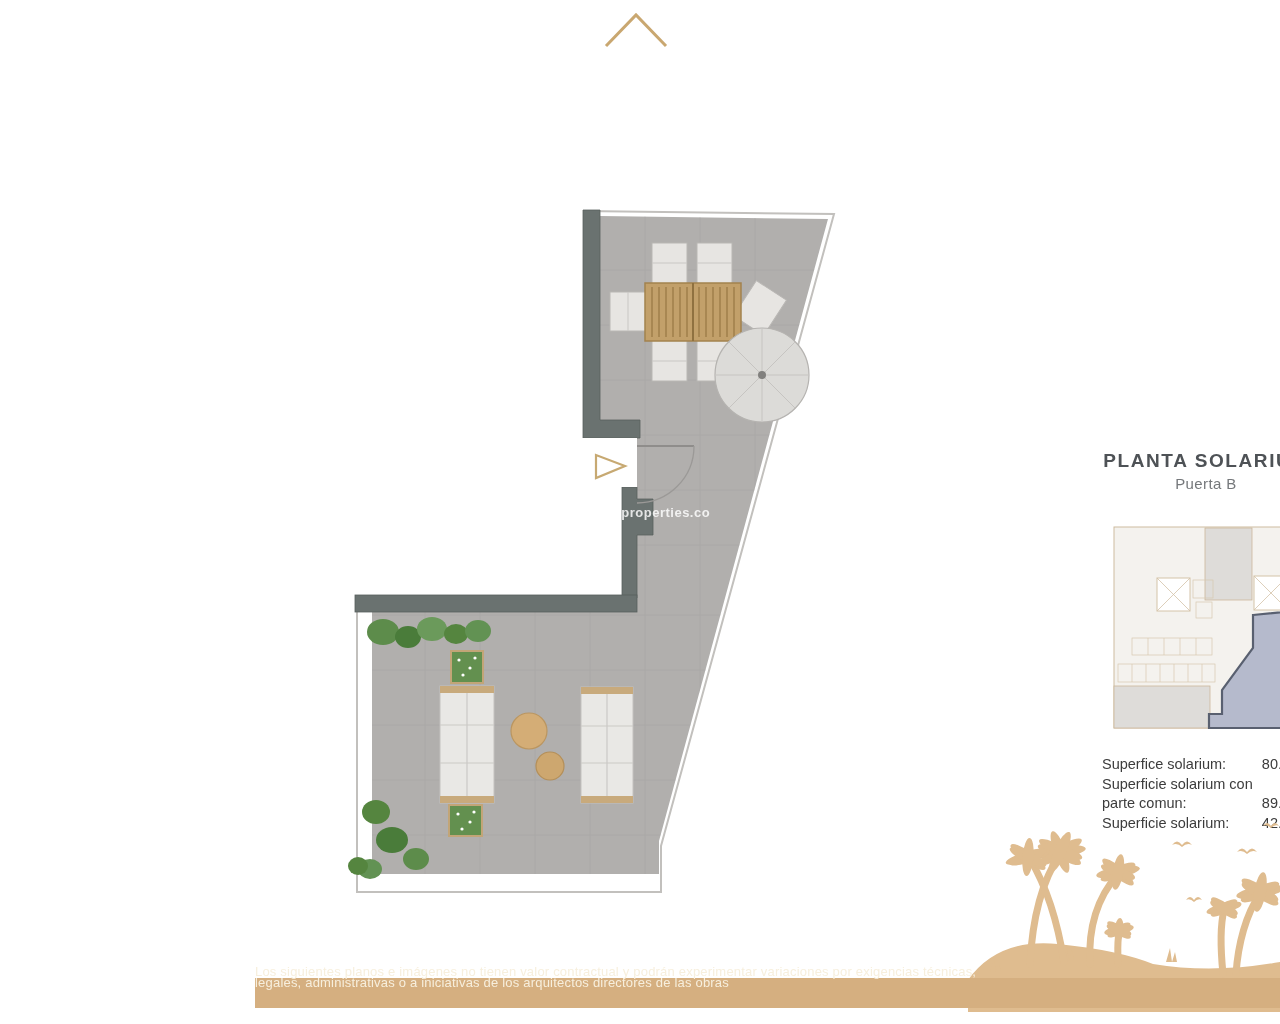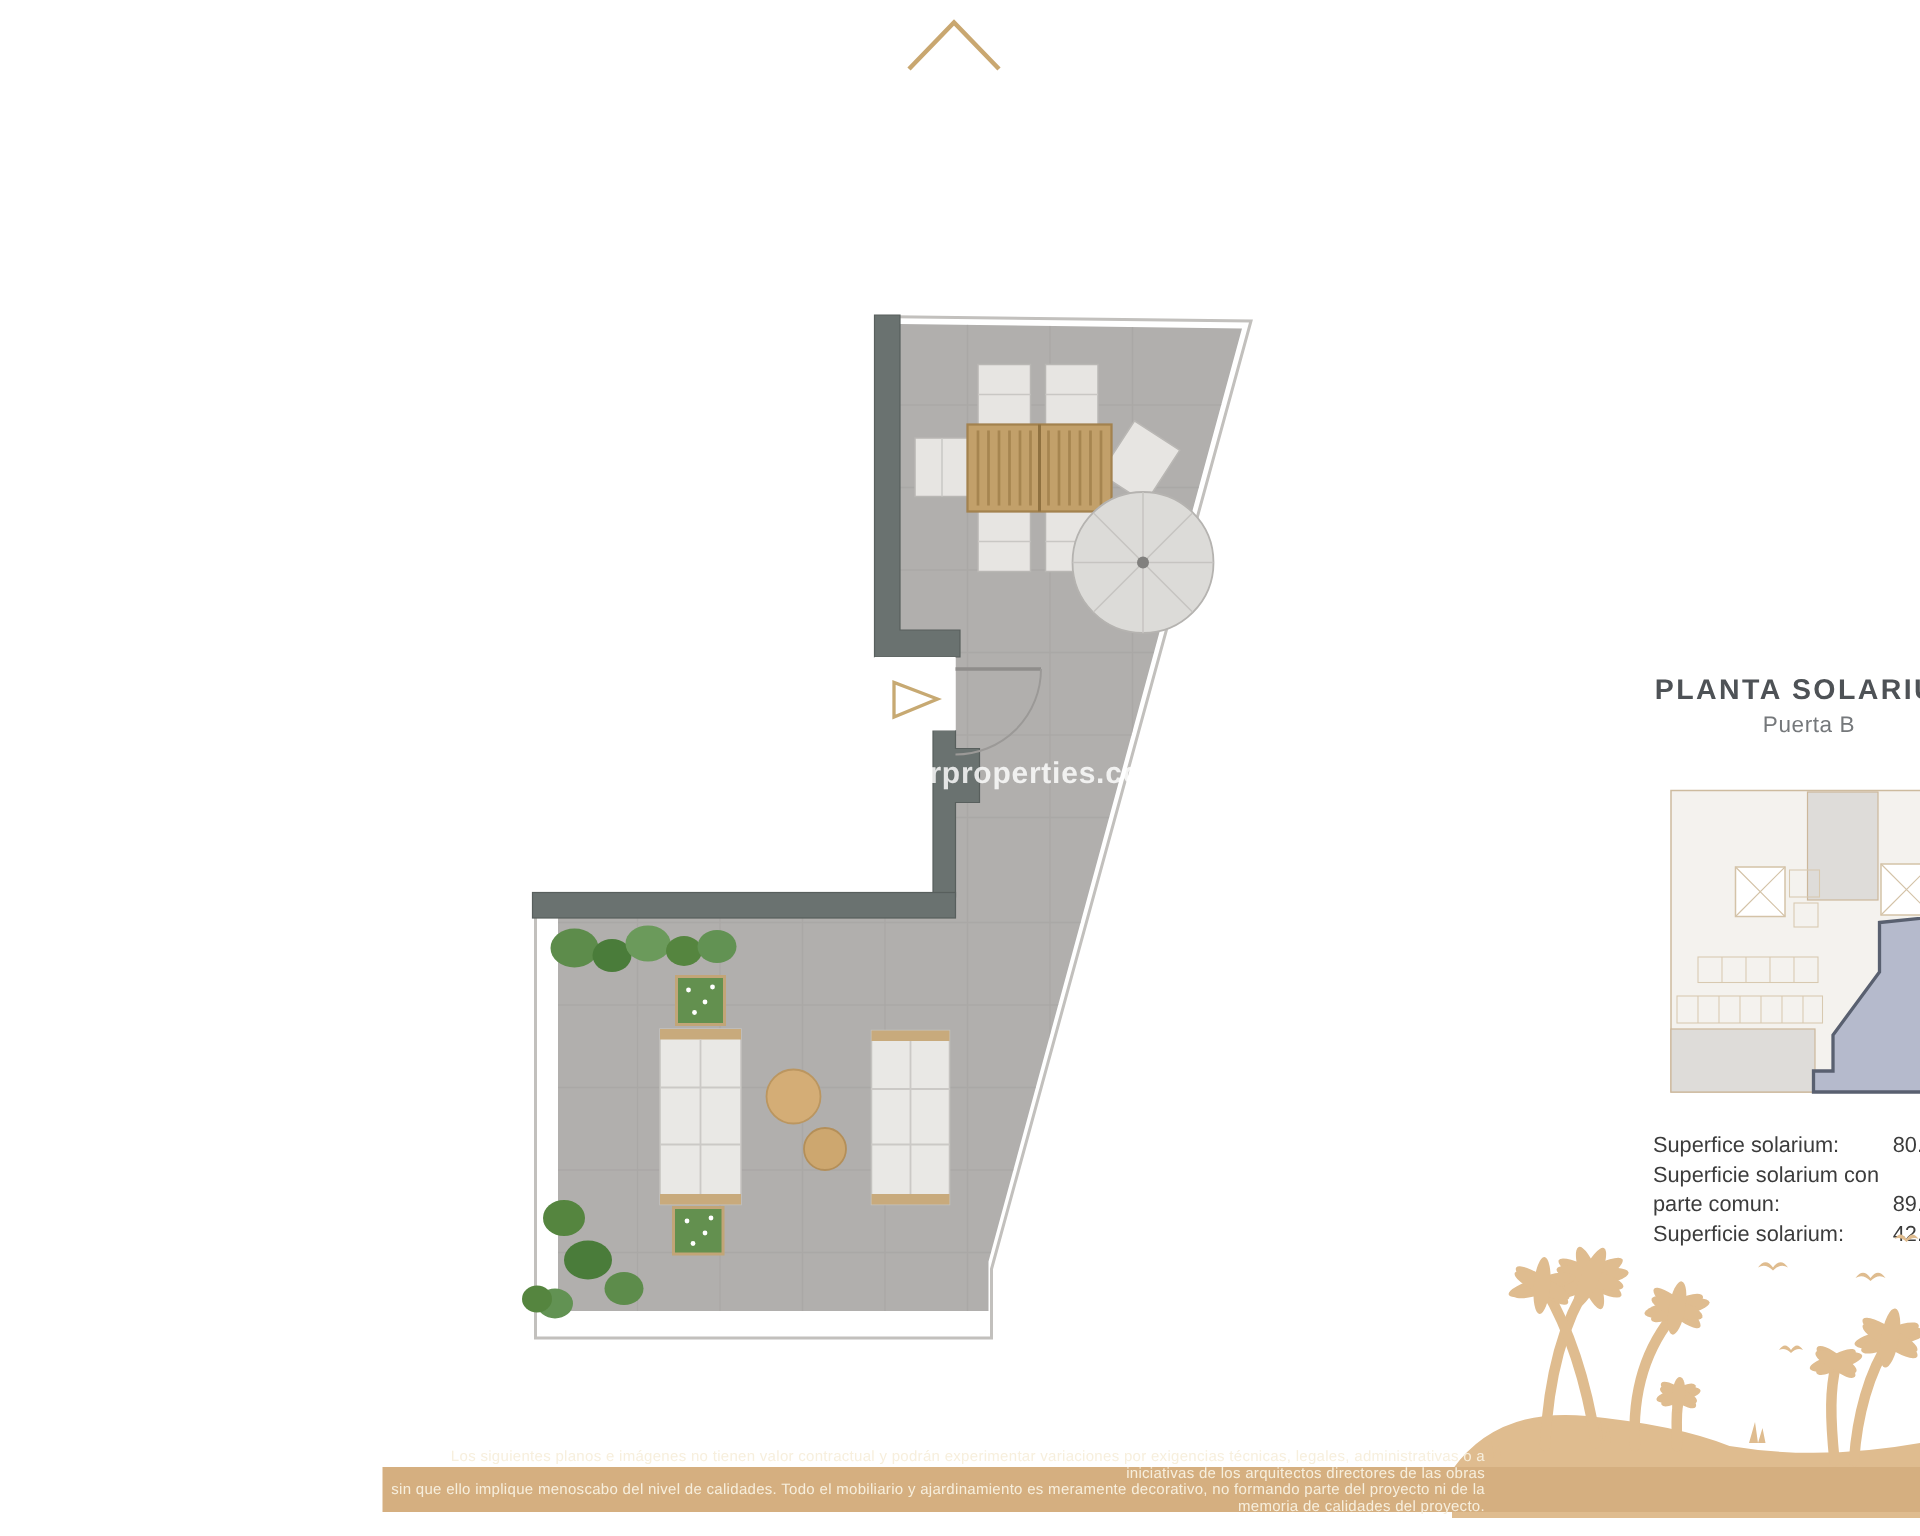--- a/index.html
+++ b/index.html
@@ -9,26 +9,26 @@
   
   .plan-title{left:1100px;top:450px;width:212px;text-align:center;
     font-size:19px;font-weight:bold;letter-spacing:1.6px;color:#4e5256;}
   .plan-subtitle{left:1100px;top:475px;width:212px;text-align:center;
     font-size:15px;letter-spacing:.4px;color:#75787b;}
   
   .area-table{left:1102px;top:755px;width:180px;font-size:14.5px;color:#3c3c3c;}
   .area-row{display:flex;line-height:19.5px;white-space:nowrap;}
   .area-row .val{margin-left:auto;}
   
-  .watermark{left:608px;top:505px;font-size:20px;font-weight:bold;
+  .watermark{left:608px;top:505px;font-size:13px;font-weight:bold;
     letter-spacing:.5px;color:rgba(255,255,255,.82);white-space:nowrap;}
   
   .band{left:255px;top:978px;width:1025px;height:30px;background:#d5af80;}
-  .band-text{left:255px;top:966px;width:735px;text-align:right;
-    font-size:10px;line-height:11px;color:#f7efdd;letter-spacing:.2px;}
+  .band-text{left:255px;top:966px;width:735px;text-align:left;
+    font-size:13px;line-height:11px;color:#f7efdd;letter-spacing:.2px;}
 </style>
 </head>
 <body>
 
 <svg class="abs" style="left:598px;top:6px" width="76" height="44">
   <path d="M8,40 L38,9 L68,40" fill="none" stroke="#c9a770" stroke-width="3"></path>
 </svg>
 
 <svg class="abs" style="left:340px;top:195px" width="510" height="710" viewBox="340 195 510 710">
 
@@ -251,14 +251,13 @@
     <path d="M204,33 q5,-7 10,0 q5,-7 10,0 q-5,-3 -10,2 q-5,-5 -10,-2 Z"></path>
     <path d="M269,40 q5,-7 10,0 q5,-7 10,0 q-5,-3 -10,2 q-5,-5 -10,-2 Z"></path>
     <path d="M218,88 q4,-6 8,0 q4,-6 8,0 q-4,-2 -8,2 q-4,-4 -8,-2 Z"></path>
     <path d="M295,14 q4,-6 8,0 q4,-6 8,0 q-4,-2 -8,2 q-4,-4 -8,-2 Z"></path>
   </g>
 </svg>
 
 <div class="abs band"></div>
 <div class="abs band-text">
   <div>Los siguientes planos e imágenes no tienen valor contractual y podrán experimentar variaciones por exigencias técnicas, legales, administrativas o a iniciativas de los arquitectos directores de las obras</div>
-  <div>sin que ello implique menoscabo del nivel de calidades. Todo el mobiliario y ajardinamiento es meramente decorativo, no formando parte del proyecto ni de la memoria de calidades del proyecto.</div>
 </div>
 
 </body></html>

